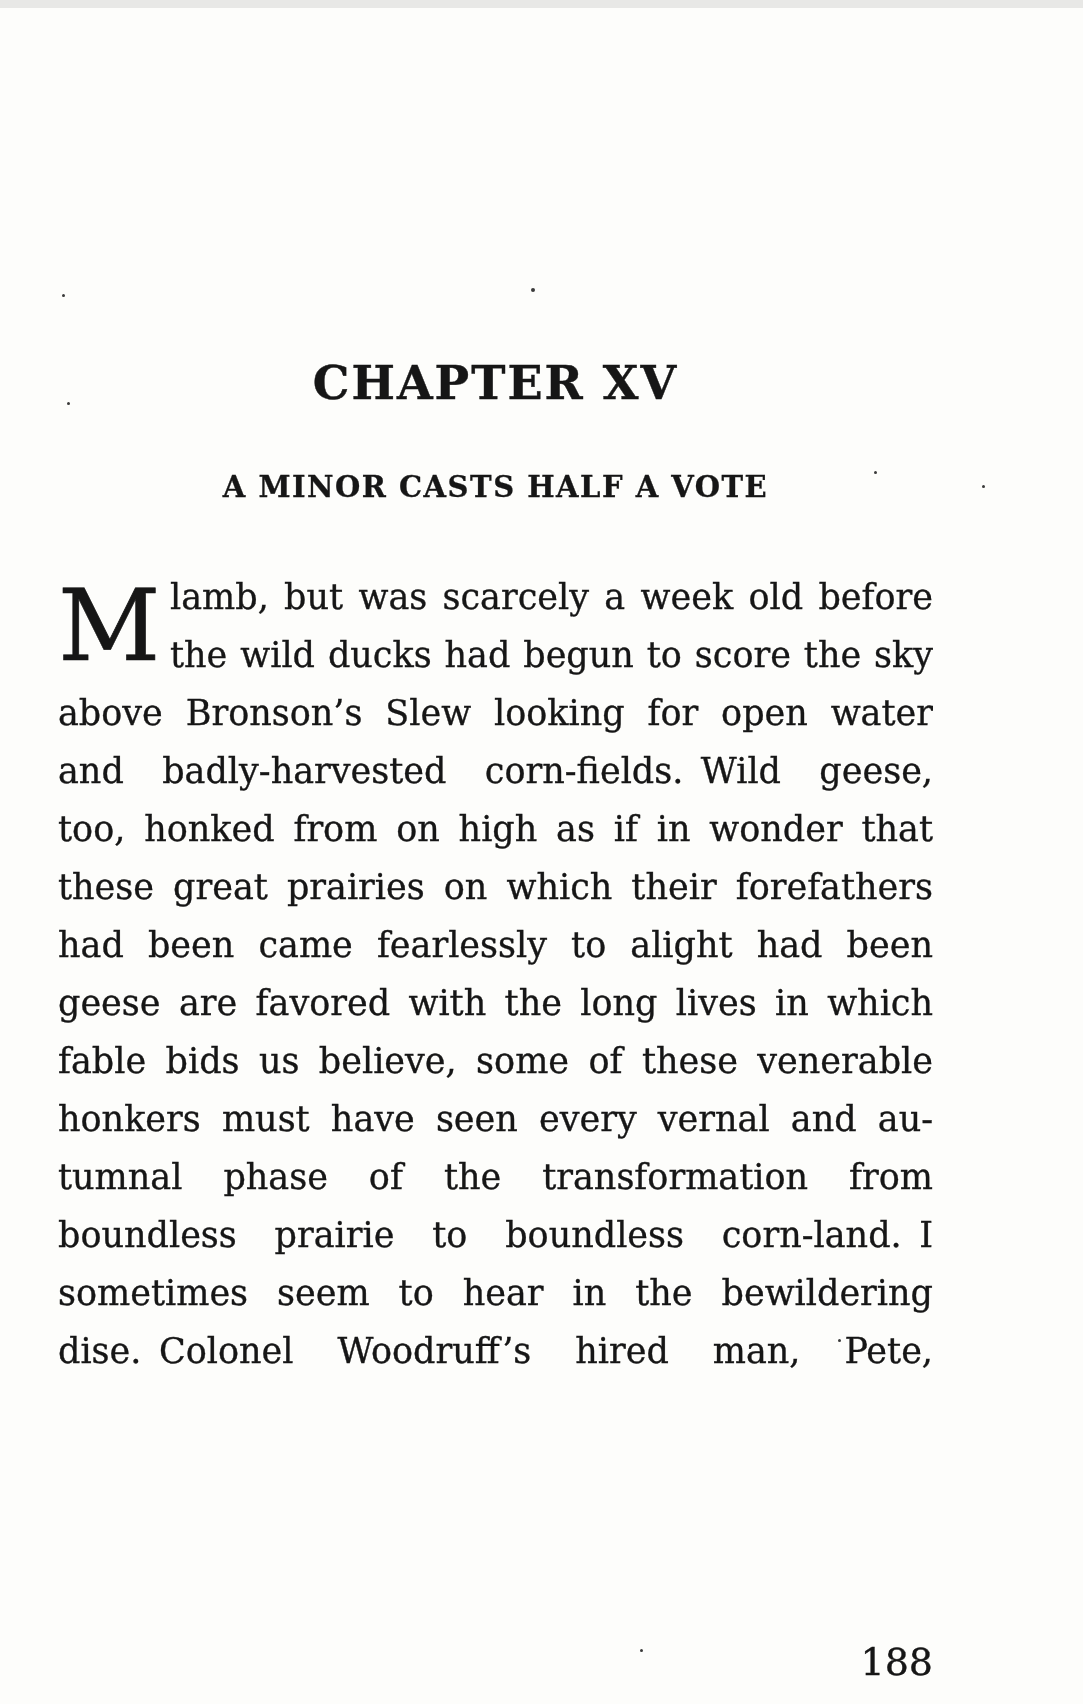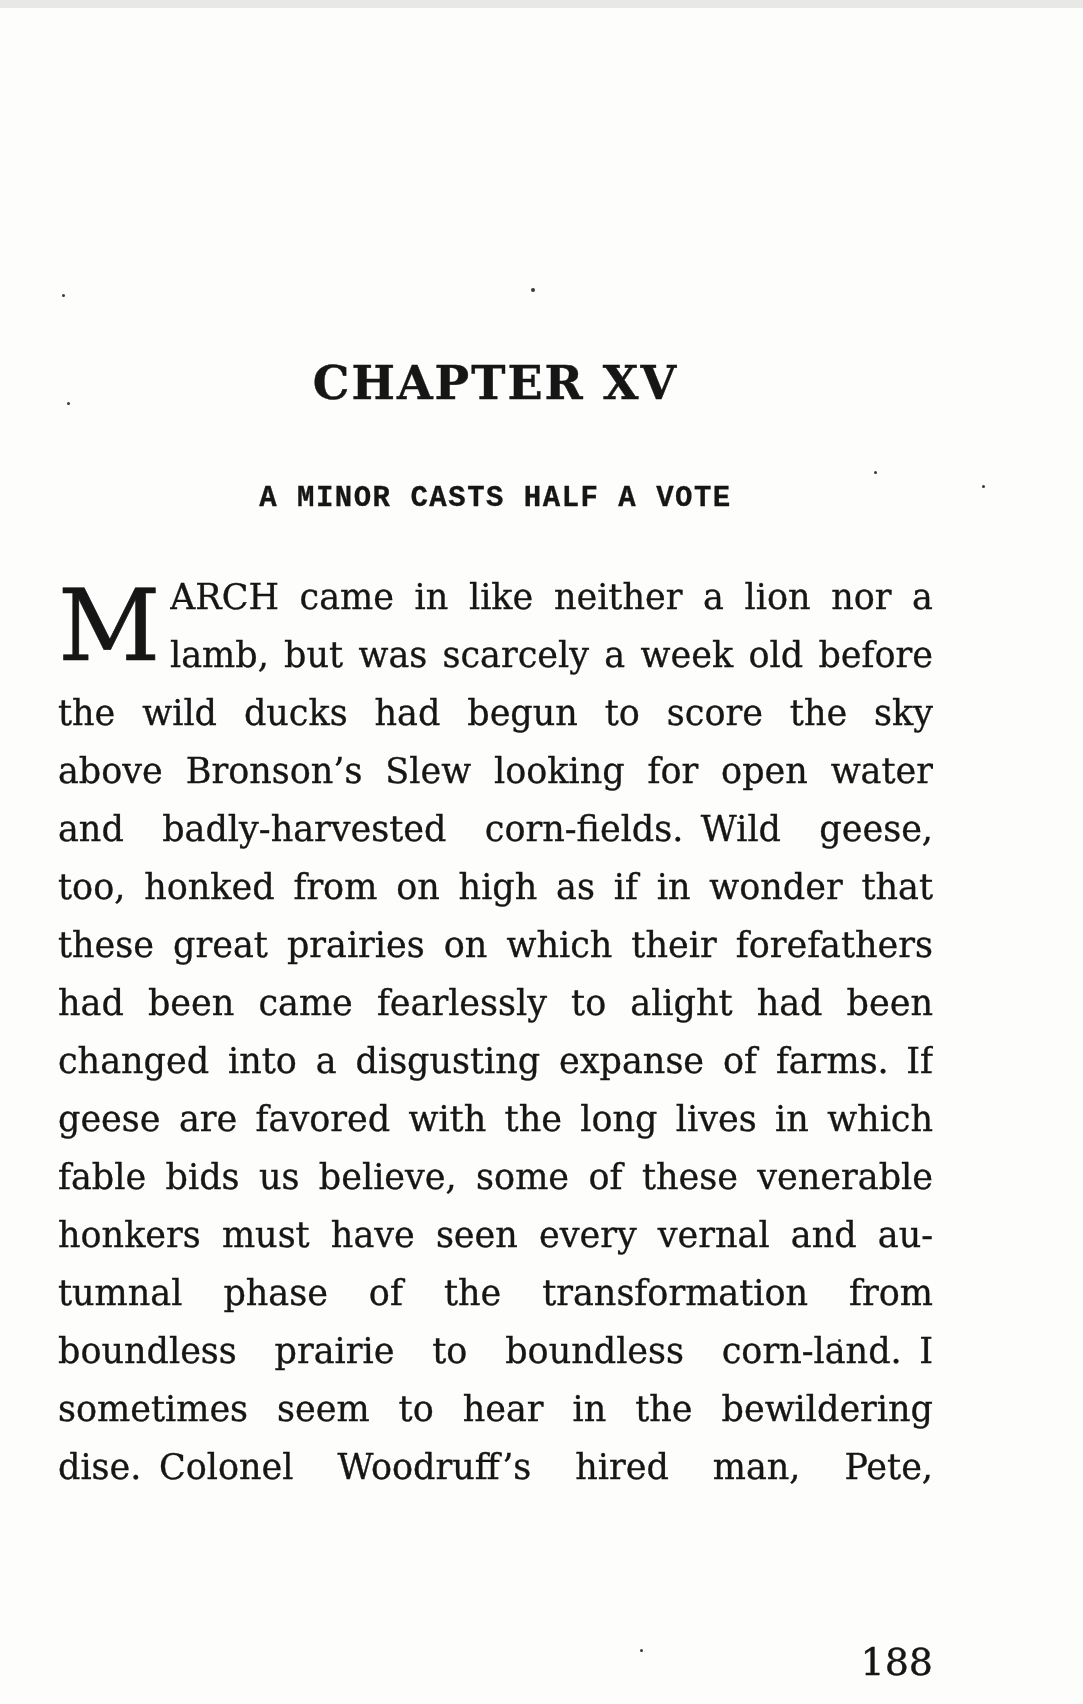--- a/index.html
+++ b/index.html
@@ -12,23 +12,23 @@
     font-family:"DejaVu Serif","Liberation Serif",serif;
     overflow:hidden;
   }
   .chapter {
     position:absolute; top:348px; left:58px; width:875px;
     margin:0; text-align:center;
     font-size:46px; font-weight:bold; letter-spacing:2px;
     -webkit-text-stroke:0.4px currentColor;
   }
   .subtitle {
-    position:absolute; top:474px; left:58px; width:875px;
+    position:absolute; top:462px; left:58px; width:875px;
     margin:0; text-align:center;
-    font-size:29px; font-weight:bold; letter-spacing:1.5px;font-family:Liberation Mono, monospace;
+    font-size:29px; font-weight:bold; letter-spacing:1.5px;
     -webkit-text-stroke:0.3px currentColor;
   }
   .body-text {
     position:absolute; top:560px; left:58px; width:875px;
     font-size:35px;
     -webkit-text-stroke:0.35px currentColor;
   }
   .dropcap {
     float:left; width:112px; height:116px;
     font-size:100px; line-height:116px;
@@ -57,29 +57,27 @@
 <body>
 
 <div class="page">
 
   <h1 class="chapter">CHAPTER XV</h1>
 
   <h2 class="subtitle">A MINOR CASTS HALF A VOTE</h2>
 
   <div class="body-text">
     <span class="dropcap">M</span>
-    <div class="bline">ARCH came in like neither a lion nor a</div>
     <div class="bline">lamb, but was scarcely a week old before</div>
     <div class="bline">the wild ducks had begun to score the sky</div>
     <div class="bline">above Bronson’s Slew looking for open water</div>
     <div class="bline">and badly-harvested corn-fields. Wild geese,</div>
     <div class="bline">too, honked from on high as if in wonder that</div>
     <div class="bline">these great prairies on which their forefathers</div>
     <div class="bline">had been came fearlessly to alight had been</div>
-    <div class="bline">changed into a disgusting expanse of farms. If</div>
     <div class="bline">geese are favored with the long lives in which</div>
     <div class="bline">fable bids us believe, some of these venerable</div>
     <div class="bline">honkers must have seen every vernal and au-</div>
     <div class="bline">tumnal phase of the transformation from</div>
     <div class="bline">boundless prairie to boundless corn-land. I</div>
     <div class="bline">sometimes seem to hear in the bewildering</div>
     <div class="bline">dise. Colonel Woodruff’s hired man, Pete,</div>
   </div>
 
   <div class="pagenum">188</div>

